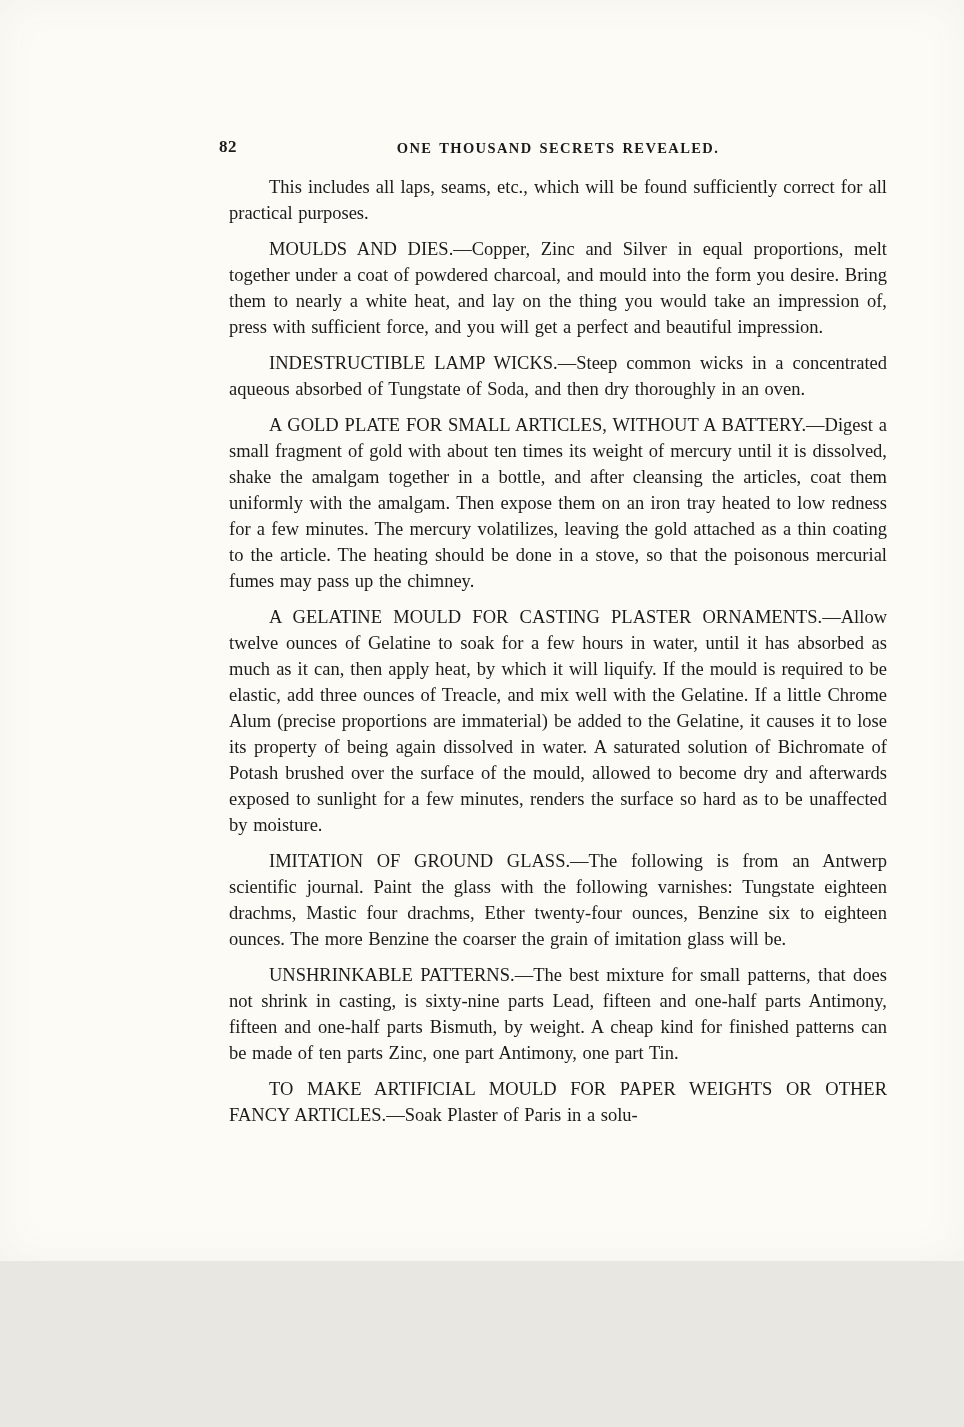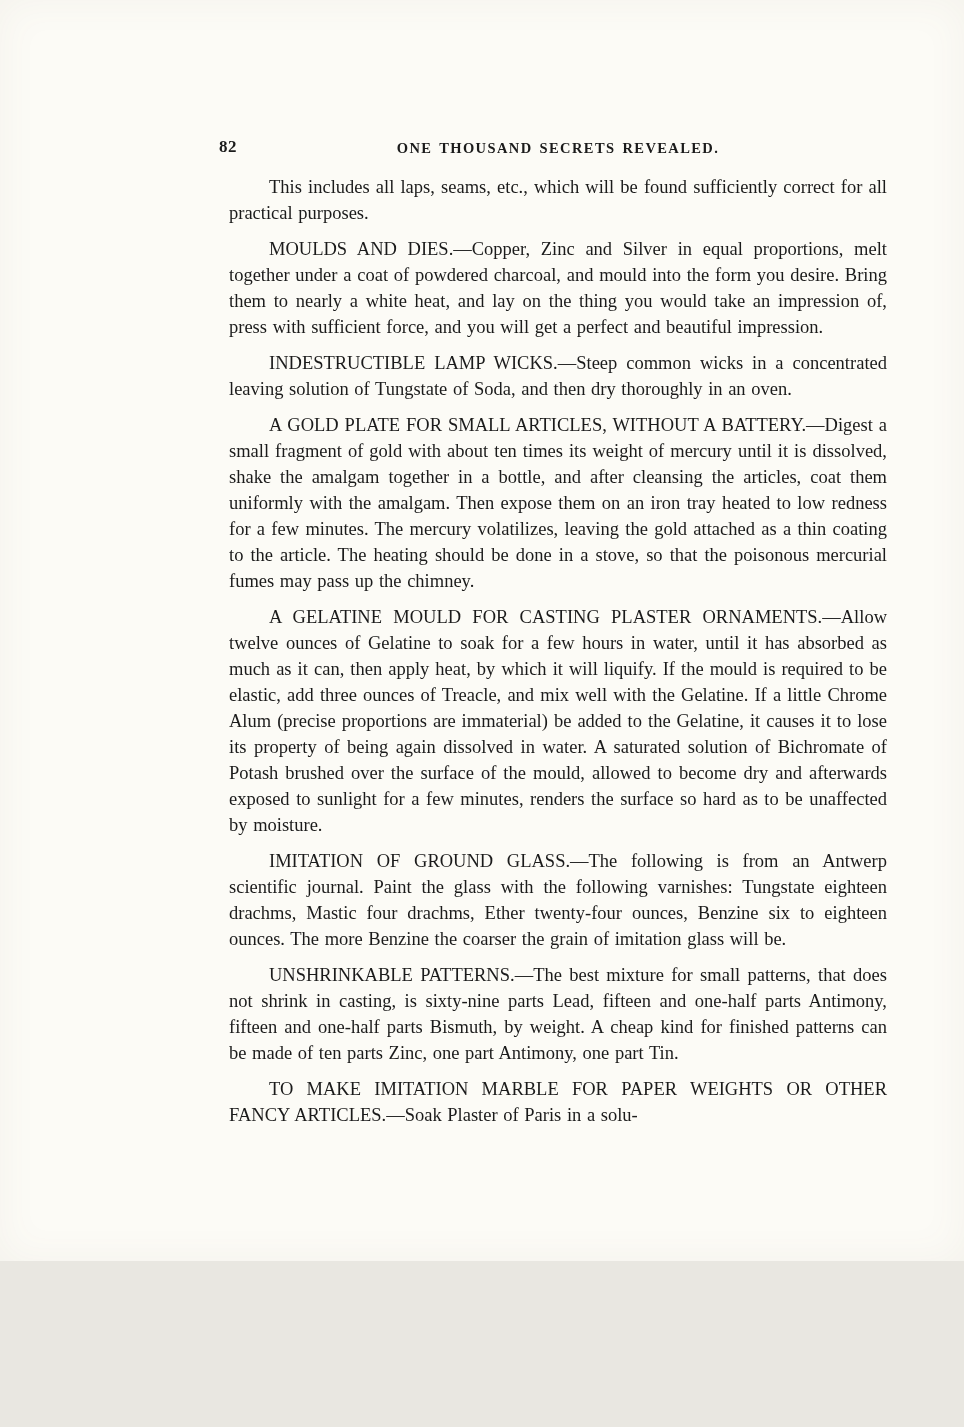--- a/index.html
+++ b/index.html
@@ -62,22 +62,22 @@
   <div class="text-block">
 
     <div class="running-head">
       <span class="page-number">82</span>
       <div class="head-title">ONE THOUSAND SECRETS REVEALED.</div>
     </div>
 
     <div class="body-text">
       <p>This includes all laps, seams, etc., which will be found sufficiently correct for all practical purposes.</p>
       <p>MOULDS AND DIES.—Copper, Zinc and Silver in equal proportions, melt together under a coat of powdered charcoal, and mould into the form you desire. Bring them to nearly a white heat, and lay on the thing you would take an impression of, press with sufficient force, and you will get a perfect and beautiful impression.</p>
-      <p>INDESTRUCTIBLE LAMP WICKS.—Steep common wicks in a concentrated leaving solution of Tungstate of Soda, and then dry thoroughly in an oven.</p>
+      <p>INDESTRUCTIBLE LAMP WICKS.—Steep common wicks in a concentrated aqueous absorbed of Tungstate of Soda, and then dry thoroughly in an oven.</p>
       <p>A GOLD PLATE FOR SMALL ARTICLES, WITHOUT A BATTERY.—Digest a small fragment of gold with about ten times its weight of mercury until it is dissolved, shake the amalgam together in a bottle, and after cleansing the articles, coat them uniformly with the amalgam. Then expose them on an iron tray heated to low redness for a few minutes. The mercury volatilizes, leaving the gold attached as a thin coating to the article. The heating should be done in a stove, so that the poisonous mercurial fumes may pass up the chimney.</p>
       <p>A GELATINE MOULD FOR CASTING PLASTER ORNAMENTS.—Allow twelve ounces of Gelatine to soak for a few hours in water, until it has absorbed as much as it can, then apply heat, by which it will liquify. If the mould is required to be elastic, add three ounces of Treacle, and mix well with the Gelatine. If a little Chrome Alum (precise proportions are immaterial) be added to the Gelatine, it causes it to lose its property of being again dissolved in water. A saturated solution of Bichromate of Potash brushed over the surface of the mould, allowed to become dry and afterwards exposed to sunlight for a few minutes, renders the surface so hard as to be unaffected by moisture.</p>
       <p>IMITATION OF GROUND GLASS.—The following is from an Antwerp scientific journal. Paint the glass with the following varnishes: Tungstate eighteen drachms, Mastic four drachms, Ether twenty-four ounces, Benzine six to eighteen ounces. The more Benzine the coarser the grain of imitation glass will be.</p>
       <p>UNSHRINKABLE PATTERNS.—The best mixture for small patterns, that does not shrink in casting, is sixty-nine parts Lead, fifteen and one-half parts Antimony, fifteen and one-half parts Bismuth, by weight. A cheap kind for finished patterns can be made of ten parts Zinc, one part Antimony, one part Tin.</p>
-      <p>TO MAKE IMITATION MARBLE FOR PAPER WEIGHTS OR OTHER FANCY ARTICLES.—Soak Plaster of Paris in a solu-</p>
+      <p>TO MAKE ARTIFICIAL MOULD FOR PAPER WEIGHTS OR OTHER FANCY ARTICLES.—Soak Plaster of Paris in a solu-</p>
     </div>
 
   </div>
 </div>
 
 </body></html>

